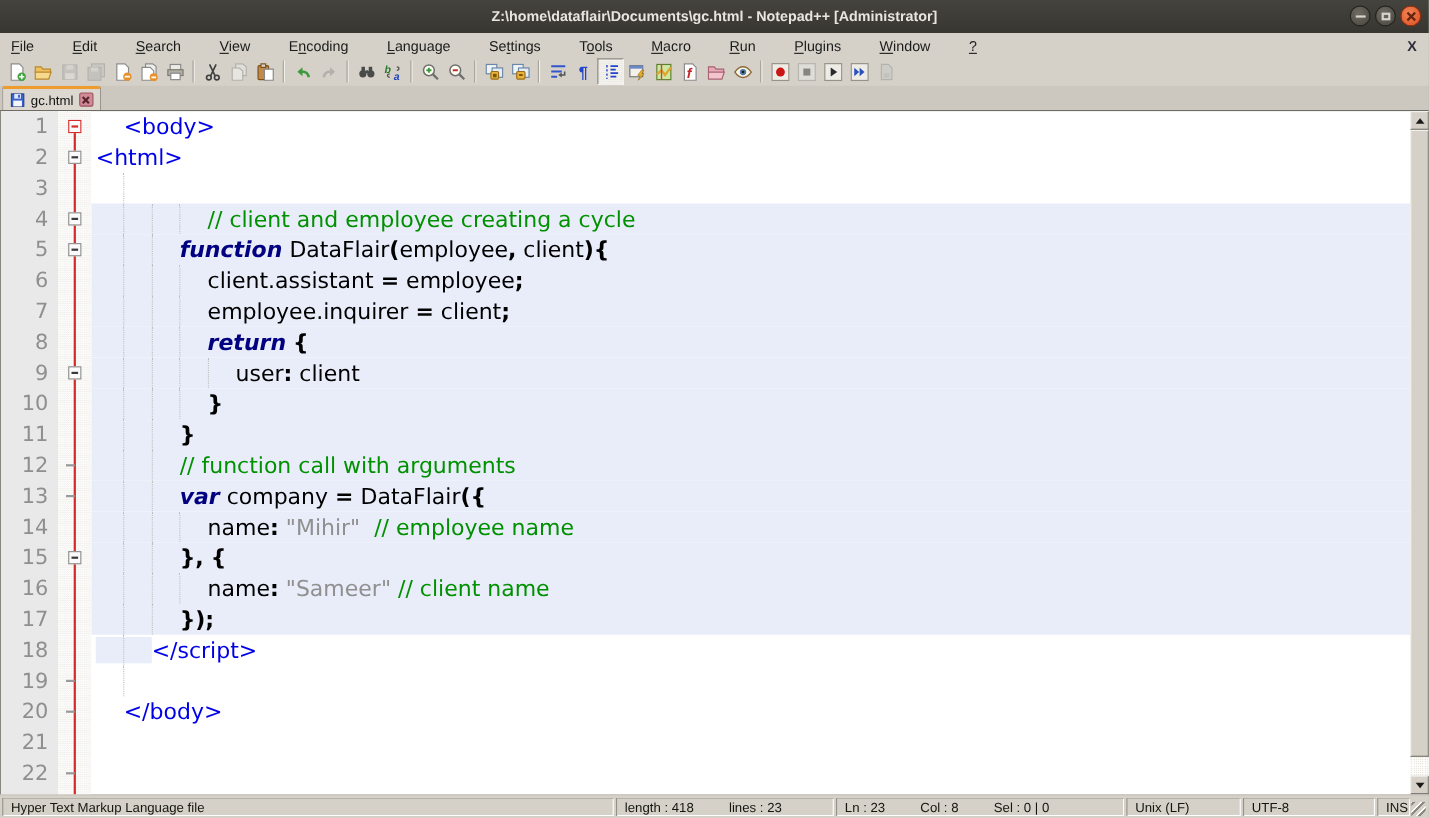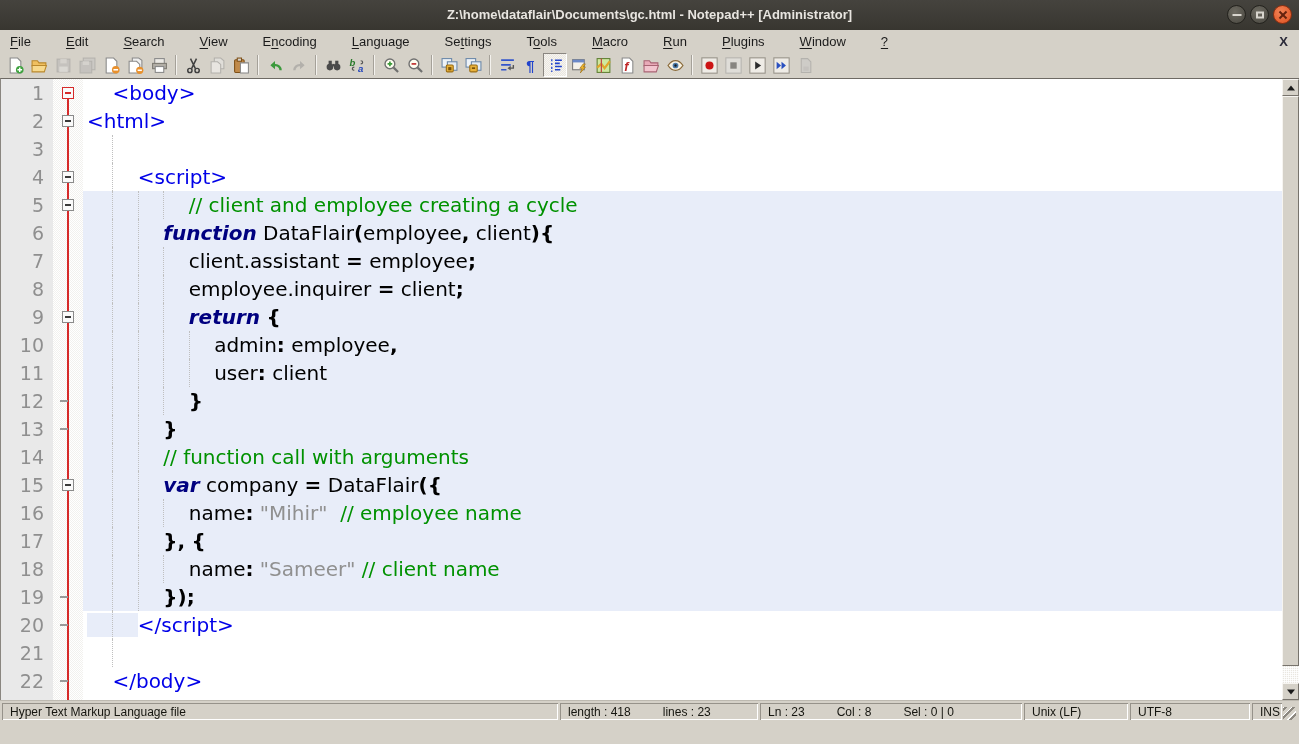--- a/index.html
+++ b/index.html
@@ -346,20 +346,35 @@
         </svg>
       </button>
       <button class="tb-btn disabled">
         <svg viewBox="0 0 16 16">
           <path d="M4 1.5h6l3 3v10H4z" fill="#c9c6be" stroke="#928e85"></path>
           <rect x="6" y="9" width="5" height="4" fill="#b5b2aa"></rect>
         </svg>
       </button>
     </div>
 
+  <div class="tabbar">
+    <div class="tab">
+      <svg width="14" height="14" viewBox="0 0 16 16">
+        <rect x="1.5" y="1.5" width="13" height="13" fill="#3a62c8" stroke="#1c3a88"></rect>
+        <rect x="4.5" y="1.5" width="7" height="5" fill="#dce6f8"></rect>
+        <rect x="8.5" y="2.5" width="2" height="3" fill="#3a62c8"></rect>
+        <rect x="3.5" y="8.5" width="9" height="6" fill="#f4f6fa"></rect>
+      </svg>
+      <span>gc.html</span>
+      <div class="tab-close">
+          <div class="x1"></div>
+          <div class="x2"></div>
+        </div>
+    </div>
+  </div>
 
   <div class="editor">
     <div class="gutter">
         <div class="ln">1</div>
         <div class="ln">2</div>
         <div class="ln">3</div>
         <div class="ln">4</div>
         <div class="ln">5</div>
         <div class="ln">6</div>
         <div class="ln">7</div>
@@ -412,27 +427,25 @@
           <div class="fold-end"></div>
         </div>
         <div class="fold-row" style="top: 588px;">
           <div class="fold-end"></div>
         </div>
       </div>
     <div class="codecol">
         <div class="line"><span class="t-id">    </span><span class="t-tag">&lt;body&gt;</span></div>
         <div class="line"><span class="t-tag">&lt;html&gt;</span></div>
         <div class="line"><div class="guide" style="left: 29.43px;"></div><span class="t-id">        </span></div>
-        <div class="line"><div class="guide" style="left: 29.43px;"></div><span class="t-id">        </span><span class="t-tag">&lt;script&gt;</span></div>
         <div class="line hl"><div class="guide" style="left: 29.43px;"></div><div class="guide" style="left: 54.86px;"></div><div class="guide" style="left: 80.29px;"></div><span class="t-id">                </span><span class="t-cm">// client and employee creating a cycle</span></div>
         <div class="line hl"><div class="guide" style="left: 29.43px;"></div><div class="guide" style="left: 54.86px;"></div><span class="t-id">            </span><span class="t-kw">function</span><span class="t-id"> DataFlair</span><span class="t-op">(</span><span class="t-id">employee</span><span class="t-op">,</span><span class="t-id"> client</span><span class="t-op">){</span></div>
         <div class="line hl"><div class="guide" style="left: 29.43px;"></div><div class="guide" style="left: 54.86px;"></div><div class="guide" style="left: 80.29px;"></div><span class="t-id">                </span><span class="t-id">client.assistant </span><span class="t-op">=</span><span class="t-id"> employee</span><span class="t-op">;</span></div>
         <div class="line hl"><div class="guide" style="left: 29.43px;"></div><div class="guide" style="left: 54.86px;"></div><div class="guide" style="left: 80.29px;"></div><span class="t-id">                </span><span class="t-id">employee.inquirer </span><span class="t-op">=</span><span class="t-id"> client</span><span class="t-op">;</span></div>
         <div class="line hl"><div class="guide" style="left: 29.43px;"></div><div class="guide" style="left: 54.86px;"></div><div class="guide" style="left: 80.29px;"></div><span class="t-id">                </span><span class="t-kw">return</span><span class="t-id"> </span><span class="t-op">{</span></div>
-        <div class="line hl"><div class="guide" style="left: 29.43px;"></div><div class="guide" style="left: 54.86px;"></div><div class="guide" style="left: 80.29px;"></div><div class="guide" style="left: 105.72px;"></div><span class="t-id">                    </span><span class="t-id">admin</span><span class="t-op">:</span><span class="t-id"> employee</span><span class="t-op">,</span></div>
         <div class="line hl"><div class="guide" style="left: 29.43px;"></div><div class="guide" style="left: 54.86px;"></div><div class="guide" style="left: 80.29px;"></div><div class="guide" style="left: 105.72px;"></div><span class="t-id">                    </span><span class="t-id">user</span><span class="t-op">:</span><span class="t-id"> client</span></div>
         <div class="line hl"><div class="guide" style="left: 29.43px;"></div><div class="guide" style="left: 54.86px;"></div><div class="guide" style="left: 80.29px;"></div><span class="t-id">                </span><span class="t-op">}</span></div>
         <div class="line hl"><div class="guide" style="left: 29.43px;"></div><div class="guide" style="left: 54.86px;"></div><span class="t-id">            </span><span class="t-op">}</span></div>
         <div class="line hl"><div class="guide" style="left: 29.43px;"></div><div class="guide" style="left: 54.86px;"></div><span class="t-id">            </span><span class="t-cm">// function call with arguments</span></div>
         <div class="line hl"><div class="guide" style="left: 29.43px;"></div><div class="guide" style="left: 54.86px;"></div><span class="t-id">            </span><span class="t-kw">var</span><span class="t-id"> company </span><span class="t-op">=</span><span class="t-id"> DataFlair</span><span class="t-op">({</span></div>
         <div class="line hl"><div class="guide" style="left: 29.43px;"></div><div class="guide" style="left: 54.86px;"></div><div class="guide" style="left: 80.29px;"></div><span class="t-id">                </span><span class="t-id">name</span><span class="t-op">:</span><span class="t-id"> </span><span class="t-str">"Mihir"</span><span class="t-id">  </span><span class="t-cm">// employee name</span></div>
         <div class="line hl"><div class="guide" style="left: 29.43px;"></div><div class="guide" style="left: 54.86px;"></div><span class="t-id">            </span><span class="t-op">},</span><span class="t-id"> </span><span class="t-op">{</span></div>
         <div class="line hl"><div class="guide" style="left: 29.43px;"></div><div class="guide" style="left: 54.86px;"></div><div class="guide" style="left: 80.29px;"></div><span class="t-id">                </span><span class="t-id">name</span><span class="t-op">:</span><span class="t-id"> </span><span class="t-str">"Sameer"</span><span class="t-id"> </span><span class="t-cm">// client name</span></div>
         <div class="line hl"><div class="guide" style="left: 29.43px;"></div><div class="guide" style="left: 54.86px;"></div><span class="t-id">            </span><span class="t-op">});</span></div>
         <div class="line"><div class="guide" style="left: 29.43px;"></div><span class="t-id ind-hl">        </span><span class="t-tag">&lt;/script&gt;</span></div>

